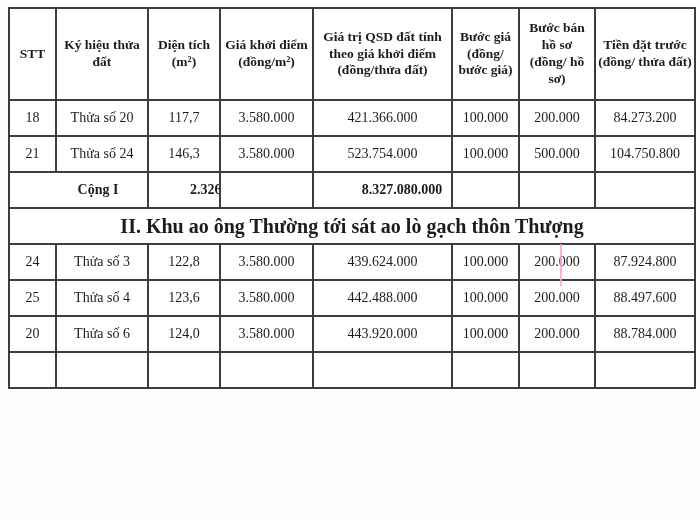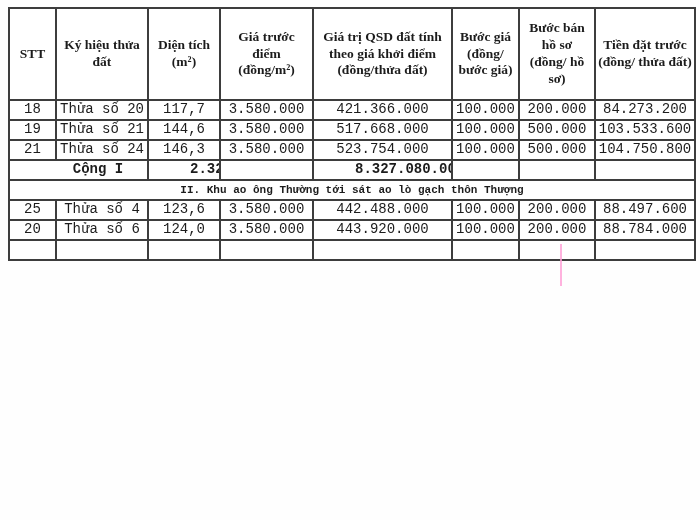--- a/index.html
+++ b/index.html
@@ -30,32 +30,32 @@
     vertical-align: middle;
     padding: 1px 2px;
     overflow: hidden;
   }
   .doc-table thead tr { height: 92px; }
   .doc-table th {
     font-weight: bold;
     font-size: 13.5px;
     line-height: 1.25;
   }
-  .doc-table tbody tr { height: 20px; font-family: Liberation Mono, monospace; }
+  .doc-table tbody tr { height: 36px; }
   .doc-table td {
     font-size: 14px;
     line-height: 1.1;
   }
   tr.summary-row td {
     font-weight: bold;
     padding-left: 41px;
   }
   tr.section-row td {
     font-weight: bold;
-    font-size: 11px;
+    font-size: 20px;
     margin-top: 48px;
   }
   tr.partial-row { height: 30px; }
   .scan-artifact {
     position: absolute;
     left: 560px;
     top: 244px;
     width: 2px;
     height: 42px;
     background: #ff9fd6;
@@ -74,47 +74,37 @@
     <col style="width:139px">
     <col style="width:67px">
     <col style="width:76px">
     <col style="width:100px">
   </colgroup>
   <thead>
     <tr>
       <th>STT</th>
       <th>Ký hiệu thửa đất</th>
       <th>Diện tích (m²)</th>
-      <th>Giá trước điểm (đồng/m²)</th>
+      <th>Giá khởi điểm (đồng/m²)</th>
       <th>Giá trị QSD đất tính theo giá khởi điểm (đồng/thửa đất)</th>
       <th>Bước giá (đồng/ bước giá)</th>
       <th>Bước bán hồ sơ (đồng/ hồ sơ)</th>
       <th>Tiền đặt trước (đồng/ thửa đất)</th>
     </tr>
   </thead>
   <tbody id="tb-section1">
       <tr>
         <td>18</td>
         <td>Thửa số 20</td>
         <td>117,7</td>
         <td>3.580.000</td>
         <td>421.366.000</td>
         <td>100.000</td>
         <td>200.000</td>
         <td>84.273.200</td>
-      </tr>
-      <tr>
-        <td>19</td>
-        <td>Thửa số 21</td>
-        <td>144,6</td>
-        <td>3.580.000</td>
-        <td>517.668.000</td>
-        <td>100.000</td>
-        <td>500.000</td>
-        <td>103.533.600</td>
       </tr>
       <tr>
         <td>21</td>
         <td>Thửa số 24</td>
         <td>146,3</td>
         <td>3.580.000</td>
         <td>523.754.000</td>
         <td>100.000</td>
         <td>500.000</td>
         <td>104.750.800</td>
@@ -128,20 +118,30 @@
       <td>8.327.080.000</td>
       <td></td>
       <td></td>
       <td></td>
     </tr>
     <tr class="section-row">
       <td colspan="8">II. Khu ao ông Thường tới sát ao lò gạch thôn Thượng</td>
     </tr>
   </tbody>
   <tbody id="tb-section2">
+      <tr>
+        <td>24</td>
+        <td>Thửa số 3</td>
+        <td>122,8</td>
+        <td>3.580.000</td>
+        <td>439.624.000</td>
+        <td>100.000</td>
+        <td>200.000</td>
+        <td>87.924.800</td>
+      </tr>
       <tr>
         <td>25</td>
         <td>Thửa số 4</td>
         <td>123,6</td>
         <td>3.580.000</td>
         <td>442.488.000</td>
         <td>100.000</td>
         <td>200.000</td>
         <td>88.497.600</td>
       </tr>

